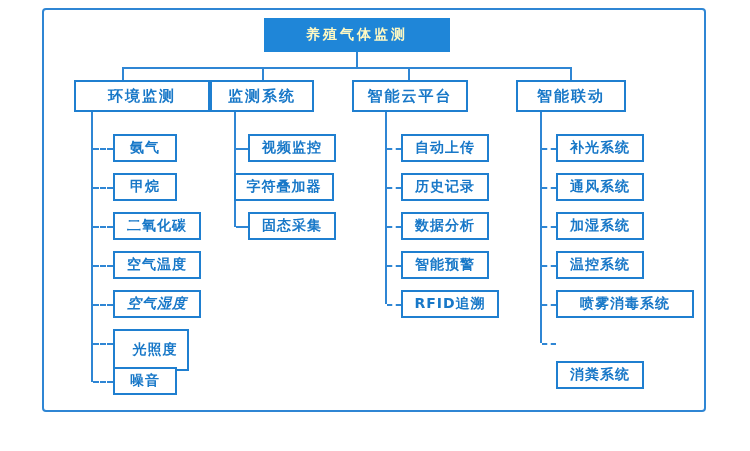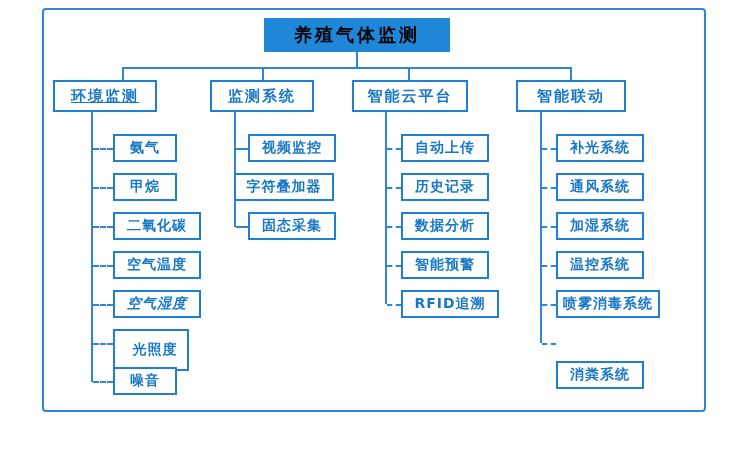--- a/index.html
+++ b/index.html
@@ -36,22 +36,22 @@
     font-weight: bold;
     display: flex;
     align-items: center;
     justify-content: center;
     letter-spacing: 1px;
     white-space: nowrap;
   }
   .node.title {
     background: #1f86d8;
     border-color: #1f86d8;
-    color: #000000;
-    font-size: 18px;
+    color: #fef9c3;
+    font-size: 14px;
     letter-spacing: 3px;
   }
   .node.level1 {
     font-size: 15px;
     letter-spacing: 2px;
   }
   .node.leaf {
     font-size: 14px;
     letter-spacing: 1px;
   }
@@ -81,21 +81,21 @@
 
   <div class="conn solid-v" style="left:356px; top:52px; width:2px; height:15px;"></div>
 
   <div class="conn solid-h" style="left:122px; top:67px; width:450px; height:2px;"></div>
 
   <div class="conn solid-v" style="left:122px; top:67px; width:2px; height:13px;"></div>
   <div class="conn solid-v" style="left:262px; top:67px; width:2px; height:13px;"></div>
   <div class="conn solid-v" style="left:408px; top:67px; width:2px; height:13px;"></div>
   <div class="conn solid-v" style="left:570px; top:67px; width:2px; height:13px;"></div>
 
-  <div class="node level1" style="left:53px; top:80px; width:104px; height:32px;text-decoration:underline;">环境监测</div>
+  <div class="node level1" style="left:74px; top:80px; width:136px; height:32px;">环境监测</div>
   <div class="node level1" style="left:352px; top:80px; width:116px; height:32px;">智能云平台</div>
   <div class="node level1" style="left:210px; top:80px; width:104px; height:32px;">监测系统</div>
   <div class="node level1" style="left:516px; top:80px; width:110px; height:32px;">智能联动</div>
 
   <div class="conn solid-v" style="left:91px; top:112px; width:2px; height:270px;"></div>
 
   <div class="conn dashed-h" style="left:93px; top:148px; width:20px;"></div>
   <div class="conn dashed-h" style="left:93px; top:187px; width:20px;"></div>
   <div class="conn dashed-h" style="left:93px; top:226px; width:20px;"></div>
   <div class="conn dashed-h" style="left:93px; top:265px; width:20px;"></div>
@@ -141,15 +141,15 @@
   <div class="conn dashed-h" style="left:542px; top:187px; width:14px;"></div>
   <div class="conn dashed-h" style="left:542px; top:226px; width:14px;"></div>
   <div class="conn dashed-h" style="left:542px; top:265px; width:14px;"></div>
   <div class="conn dashed-h" style="left:542px; top:304px; width:14px;"></div>
   <div class="conn dashed-h" style="left:542px; top:343px; width:14px;"></div>
 
   <div class="node leaf" style="left:556px; top:134px; width:88px; height:28px;">补光系统</div>
   <div class="node leaf" style="left:556px; top:173px; width:88px; height:28px;">通风系统</div>
   <div class="node leaf" style="left:556px; top:212px; width:88px; height:28px;">加湿系统</div>
   <div class="node leaf" style="left:556px; top:251px; width:88px; height:28px;">温控系统</div>
-  <div class="node leaf" style="left:556px; top:290px; width:104px; height:28px;">喷雾消毒系统</div>
+  <div class="node leaf" style="left:556px; top:290px; width:138px; height:28px;">喷雾消毒系统</div>
   <div class="node leaf" style="left:556px; top:329px; width:88px; height:28px;margin-top:32px;">消粪系统</div>
 </div>
 
 </body></html>

